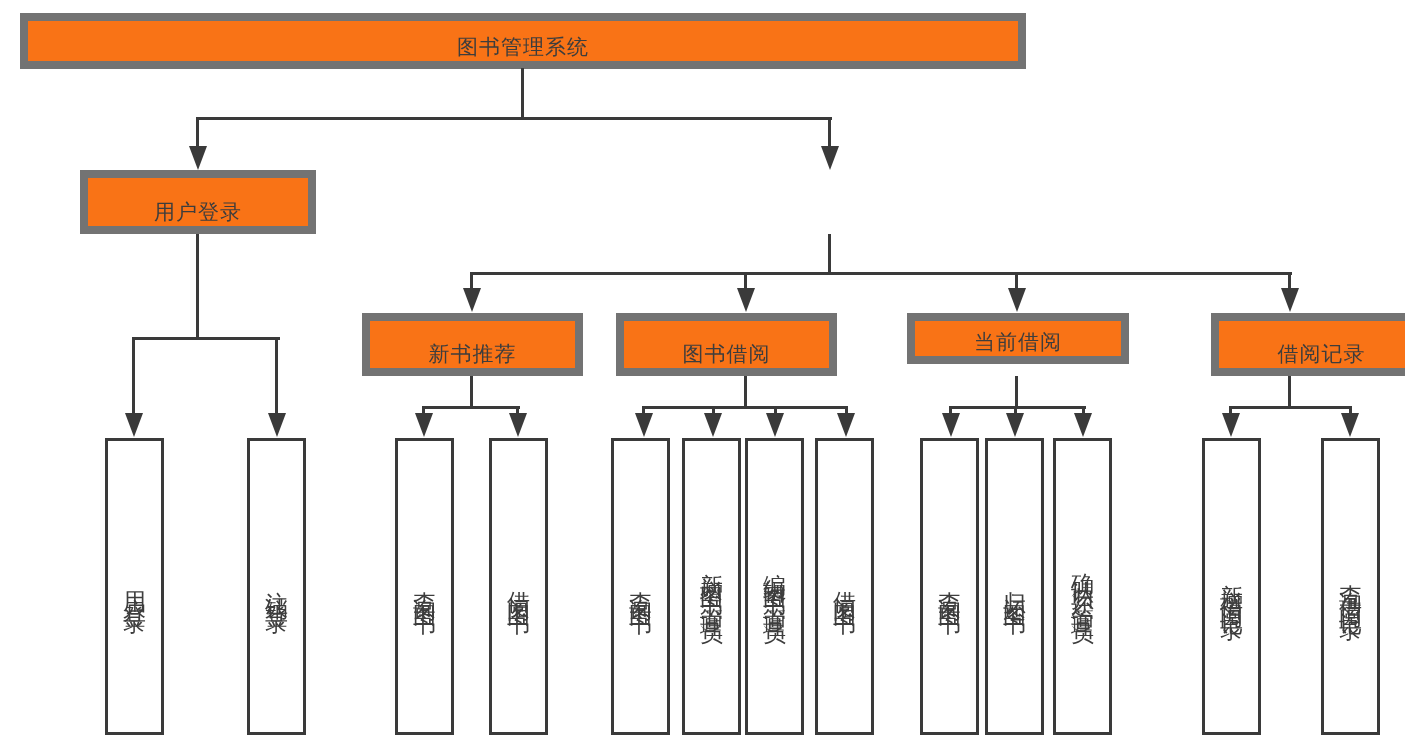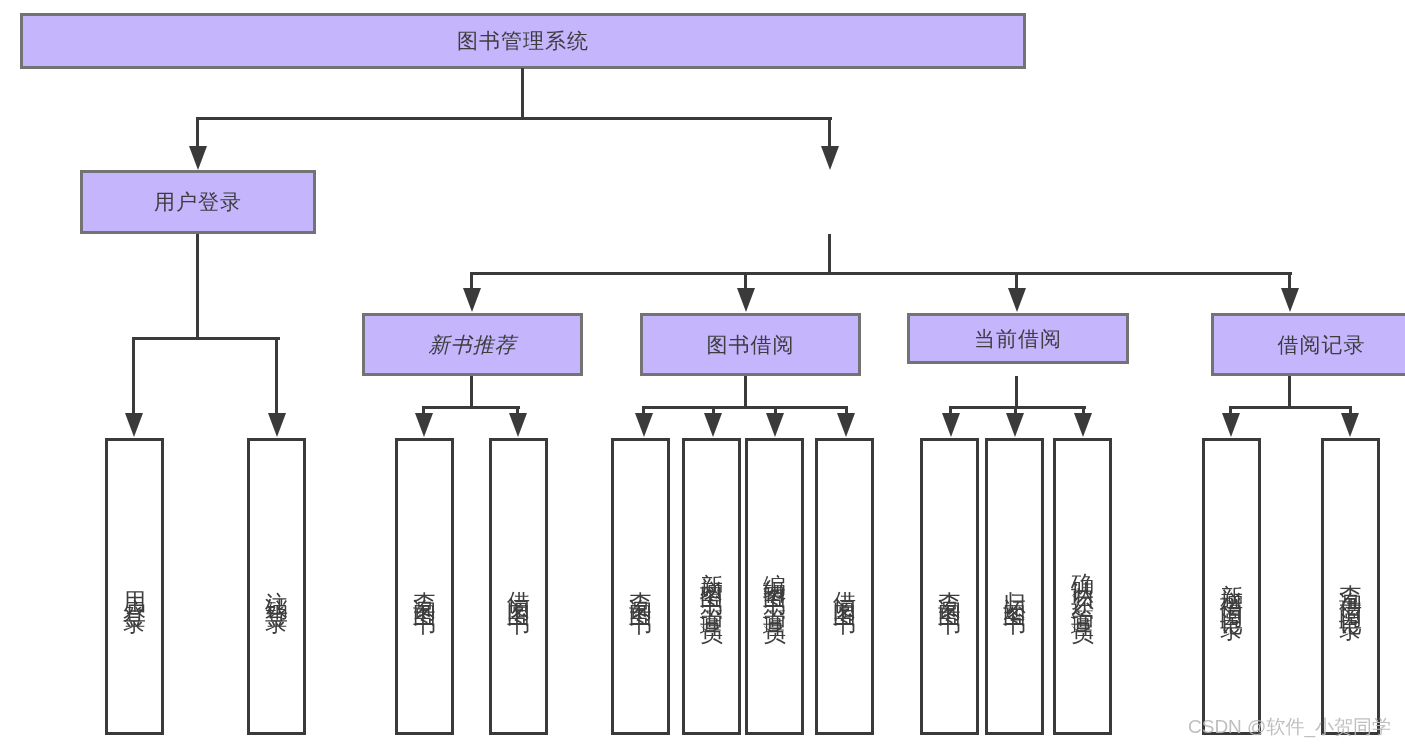--- a/index.html
+++ b/index.html
@@ -12,24 +12,24 @@
     width: 1405px;
     height: 747px;
     background: #ffffff;
     overflow: hidden;
     font-family: "Liberation Sans", sans-serif;
   }
   
   .hbox {
     position: absolute;
     box-sizing: border-box;
-    border: 3px solid #737373;
-    background: #c4b5fd;
+    border: 8px solid #737373;
+    background: #f97316;
     display: flex;
-    align-items: center;
+    align-items: flex-end;
     justify-content: center;
     color: #3d3d3d;
     font-size: 21px;
     letter-spacing: 1px;
   }
   
   .vbox {
     position: absolute;
     box-sizing: border-box;
     top: 438px;
@@ -112,24 +112,24 @@
   <div class="hl" style="left:470px; top:272px; width:822px;"></div>
   <div class="vl" style="left:470px; top:272px; height:18px;"></div>
   <div class="arw" style="left:463px; top:288px;"></div>
   <div class="vl" style="left:744px; top:272px; height:18px;"></div>
   <div class="arw" style="left:737px; top:288px;"></div>
   <div class="vl" style="left:1015px; top:272px; height:18px;"></div>
   <div class="arw" style="left:1008px; top:288px;"></div>
   <div class="vl" style="left:1288px; top:272px; height:18px;"></div>
   <div class="arw" style="left:1281px; top:288px;"></div>
 
-  <div class="hbox" style="left:362px; top:313px; width:221px; height:63px;font-style:italic;">
+  <div class="hbox" style="left:362px; top:313px; width:221px; height:63px;">
     <span>新书推荐</span>
   </div>
-  <div class="hbox" style="left:640px; top:313px; width:221px; height:63px;">
+  <div class="hbox" style="left:616px; top:313px; width:221px; height:63px;">
     <span>图书借阅</span>
   </div>
   <div class="hbox" style="left:907px; top:313px; width:222px; height:51px;">
     <span>当前借阅</span>
   </div>
   <div class="hbox" style="left:1179px; top:313px; width:221px; height:63px;margin-left:32px;">
     <span>借阅记录</span>
   </div>
 
   <div class="vl" style="left:470px; top:376px; height:33px;"></div>
@@ -203,15 +203,14 @@
     <span>确认归还（管理员）</span>
   </div>
 
   <div class="vbox" style="left:1202px;">
     <span>新增借阅记录</span>
   </div>
   <div class="vbox" style="left:1321px;">
     <span>查询借阅记录</span>
   </div>
 
-  <div class="watermark">CSDN @软件_小贺同学</div>
 
 </div>
 
 </body></html>

